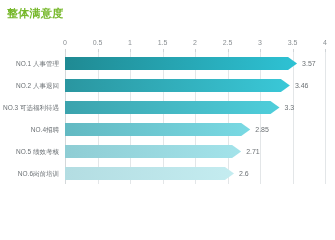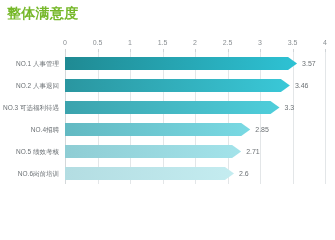--- a/index.html
+++ b/index.html
@@ -21,21 +21,21 @@
     left: 0; top: 0;
     width: 335px;
     height: 194px;
   }
 
   
   #chart-title {
     position: absolute;
     left: 7px;
     top: 7px;
-    font-size: 14px;
+    font-size: 11px;
     font-weight: bold;
     color: #76b82a;
     letter-spacing: 0.3px;
     white-space: nowrap;
     line-height: 13px;
   }
 
   
   #plot-area {
     position: absolute;

